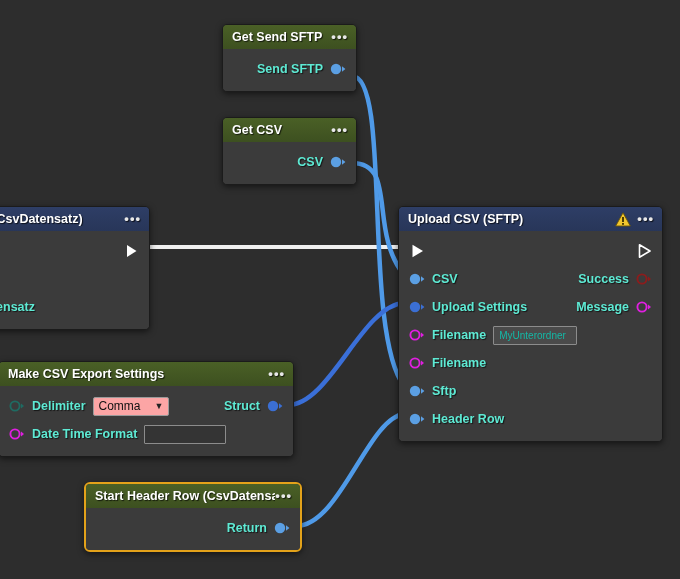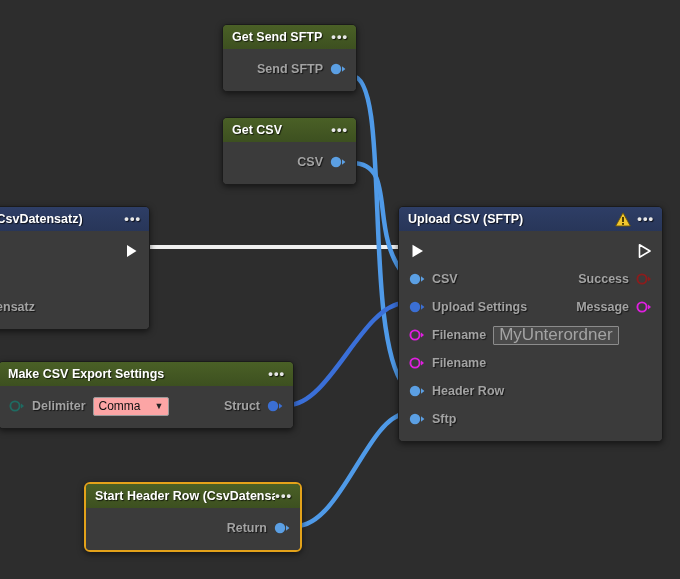--- a/index.html
+++ b/index.html
@@ -74,21 +74,21 @@
     height: 28px;
     padding: 0 10px;
   }
   .row.split { justify-content: space-between; }
   .row.right { justify-content: flex-end; }
   .side { display: flex; align-items: center; gap: 7px; }
   .side.out { justify-content: flex-end; }
   .pin-label {
     font-size: 12.5px;
     font-weight: bold;
-    color: #a3a3a3;
+    color: #5eead4;
     text-shadow: 1px 1px 1px rgba(0,0,0,0.65);
     white-space: nowrap;
   }
 
   
   .pin { position: relative; width: 16px; height: 14px; flex: 0 0 auto; }
   .pin svg { display: block; width: 16px; height: 14px; }
 
   
   .combo {
@@ -108,22 +108,22 @@
   .combo .caret { font-size: 9px; color: #222; }
   .txtbox {
     display: inline-flex;
     align-items: center;
     height: 19px;
     min-width: 84px;
     padding: 0 5px;
     background: #4a4a4a;
     border: 1px solid #8c8c8c;
     border-radius: 1px;
-    color: #a3a3a3;
-    font-size: 17px;
+    color: #14b8a6;
+    font-size: 10px;
     white-space: nowrap;
   }
   .txtbox.empty { background: #343434; min-width: 82px; }
 </style>
 </head>
 <body>
 
 <div id="canvas">
 
   <svg id="wire-layer" viewBox="0 0 680 579">
@@ -230,20 +230,32 @@
           </span>
         </div>
         <div class="side out">
           <span class="pin-label">Struct</span>
           <span class="pin">
             <svg viewBox="0 0 16 14">
                 <circle cx="6" cy="7" r="5.2" fill="#3b6fd4"></circle>
                 <path d="M12 4.2 L15.4 7 L12 9.8 Z" fill="#3b6fd4"></path>
               </svg>
           </span>
+        </div>
+      </div>
+      <div class="row">
+        <div class="side">
+          <span class="pin">
+            <svg viewBox="0 0 16 14">
+                <circle cx="6" cy="7" r="4.6" fill="none" stroke="#e01fe0" stroke-width="1.9"></circle>
+                <path d="M12 4.4 L15 7 L12 9.6 Z" fill="#e01fe0"></path>
+              </svg>
+          </span>
+          <span class="pin-label">Date Time Format</span>
+          <span class="txtbox empty"></span>
         </div>
       </div>
     </div>
   </div>
 
   <div class="node selected" style="left:84px; top:482px; width:218px;">
     <div class="node-header hdr-green">
       <span class="hdr-title">Start Header Row (CsvDatensatz)</span>
       <span class="hdr-right">
         <span class="dots">•••</span>
@@ -361,32 +373,32 @@
       </div>
 
       <div class="row">
         <div class="side">
           <span class="pin">
             <svg viewBox="0 0 16 14">
                 <circle cx="6" cy="7" r="5.2" fill="#5b9fe3"></circle>
                 <path d="M12 4.2 L15.4 7 L12 9.8 Z" fill="#5b9fe3"></path>
               </svg>
           </span>
+          <span class="pin-label">Sftp</span>
+        </div>
+      </div>
+
+      <div class="row">
+        <div class="side">
+          <span class="pin">
+            <svg viewBox="0 0 16 14">
+                <circle cx="6" cy="7" r="5.2" fill="#5b9fe3"></circle>
+                <path d="M12 4.2 L15.4 7 L12 9.8 Z" fill="#5b9fe3"></path>
+              </svg>
+          </span>
           <span class="pin-label">Header Row</span>
         </div>
       </div>
 
-      <div class="row">
-        <div class="side">
-          <span class="pin">
-            <svg viewBox="0 0 16 14">
-                <circle cx="6" cy="7" r="5.2" fill="#5b9fe3"></circle>
-                <path d="M12 4.2 L15.4 7 L12 9.8 Z" fill="#5b9fe3"></path>
-              </svg>
-          </span>
-          <span class="pin-label">Sftp</span>
-        </div>
-      </div>
-
     </div>
   </div>
 
 </div>
 
 </body></html>

